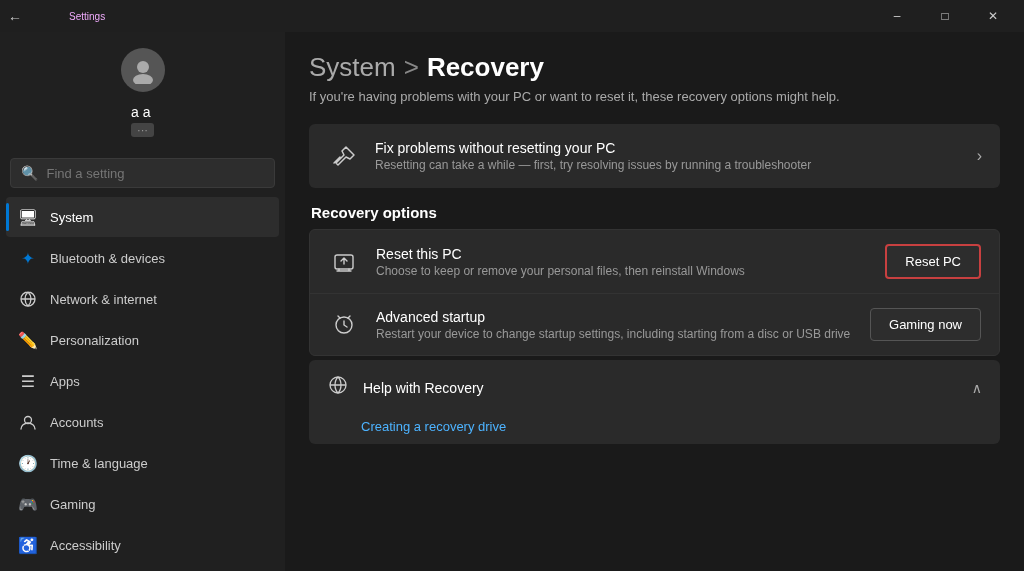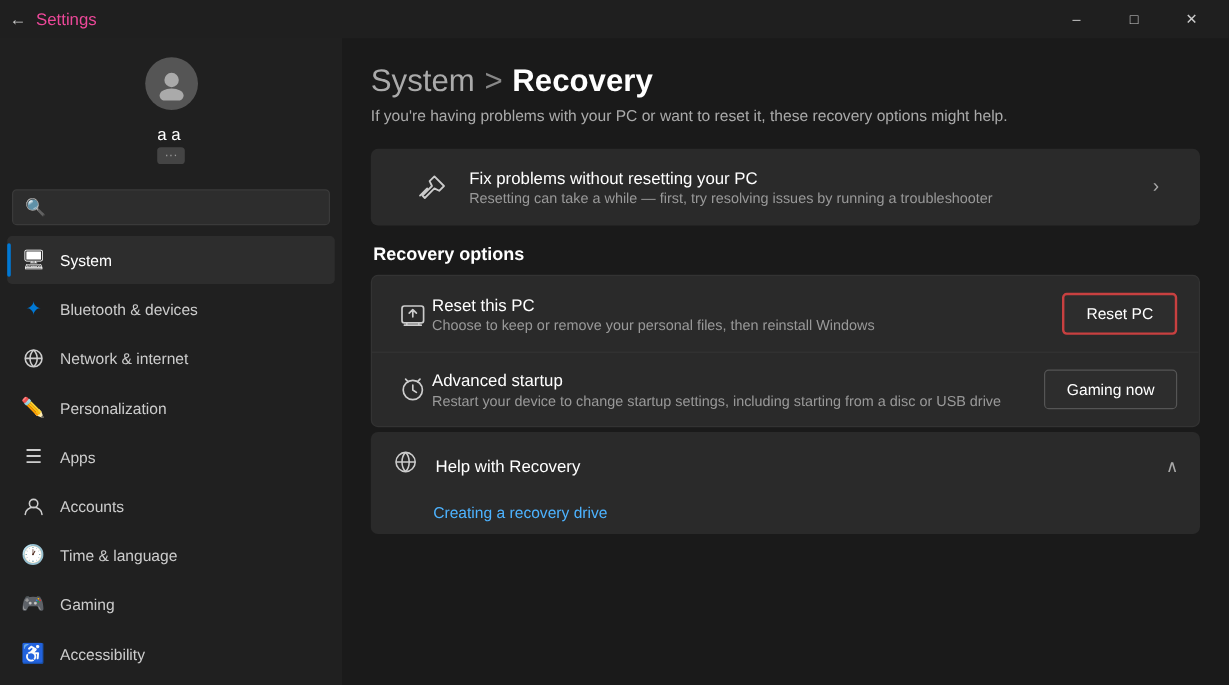--- a/index.html
+++ b/index.html
@@ -22,22 +22,23 @@
       justify-content: space-between;
       padding: 0 8px;
       flex-shrink: 0;
     }
     .titlebar-left {
       display: flex;
       align-items: center;
       gap: 8px;
     }
     .titlebar-title {
-      font-size: 14px;
-      color: #ec4899;
+      font-size: 10px;
+      color: #f0abfc;
+      margin-left: 39px;
     }
     .titlebar-controls {
       display: flex;
       gap: 2px;
     }
     .titlebar-btn {
       width: 46px;
       height: 32px;
       background: transparent;
       border: none;
@@ -172,21 +173,21 @@
       color: #aaa;
       margin-bottom: 20px;
     }
     
     .card {
       background: #2a2a2a;
       border-radius: 6px;
       margin-bottom: 4px;
       display: flex;
       align-items: center;
-      padding: 16px 34px;
+      padding: 16px 18px;
       gap: 16px;
       cursor: pointer;
     }
     .card-icon {
       width: 32px;
       height: 32px;
       display: flex;
       align-items: center;
       justify-content: center;
       font-size: 22px;
@@ -207,20 +208,21 @@
       background: #2a2a2a;
       border-radius: 6px;
       margin-bottom: 4px;
       overflow: hidden;
       border: 1px solid #333;
     }
     .recovery-card-inner {
       display: flex;
       align-items: center;
       padding: 14px 18px;
+      gap: 16px;
     }
     .recovery-card-inner + .recovery-card-inner {
       border-top: 1px solid #333;
     }
     .reset-btn {
       background: #2d2d2d;
       border: 2px solid #c84040;
       color: #fff;
       border-radius: 4px;
       padding: 8px 18px;
@@ -289,20 +291,21 @@
         </svg>
       </div>
       <div>
         <div class="profile-name">a a</div>
         <div class="profile-sub">···</div>
       </div>
     </div>
 
     <div class="search-box">
       <span class="search-icon-svg">🔍</span>
+      <input type="text" placeholder="Find a setting" style="">
     </div>
 
     <nav>
       <div class="nav-item active">
         <span class="nav-icon">🖥</span>
         <span>System</span>
       </div>
       <div class="nav-item">
         <span class="nav-icon" style="color:#0078d4;">✦</span>
         <span>Bluetooth &amp; devices</span>

